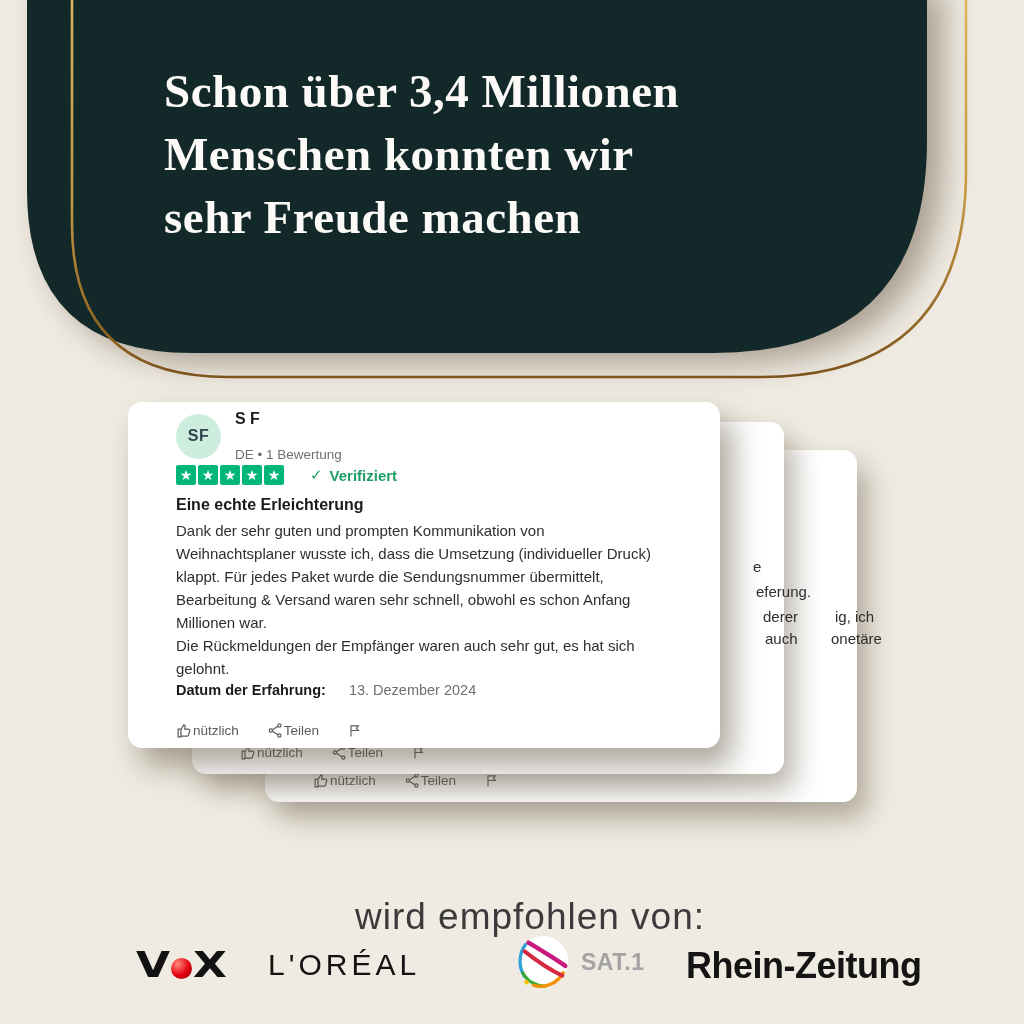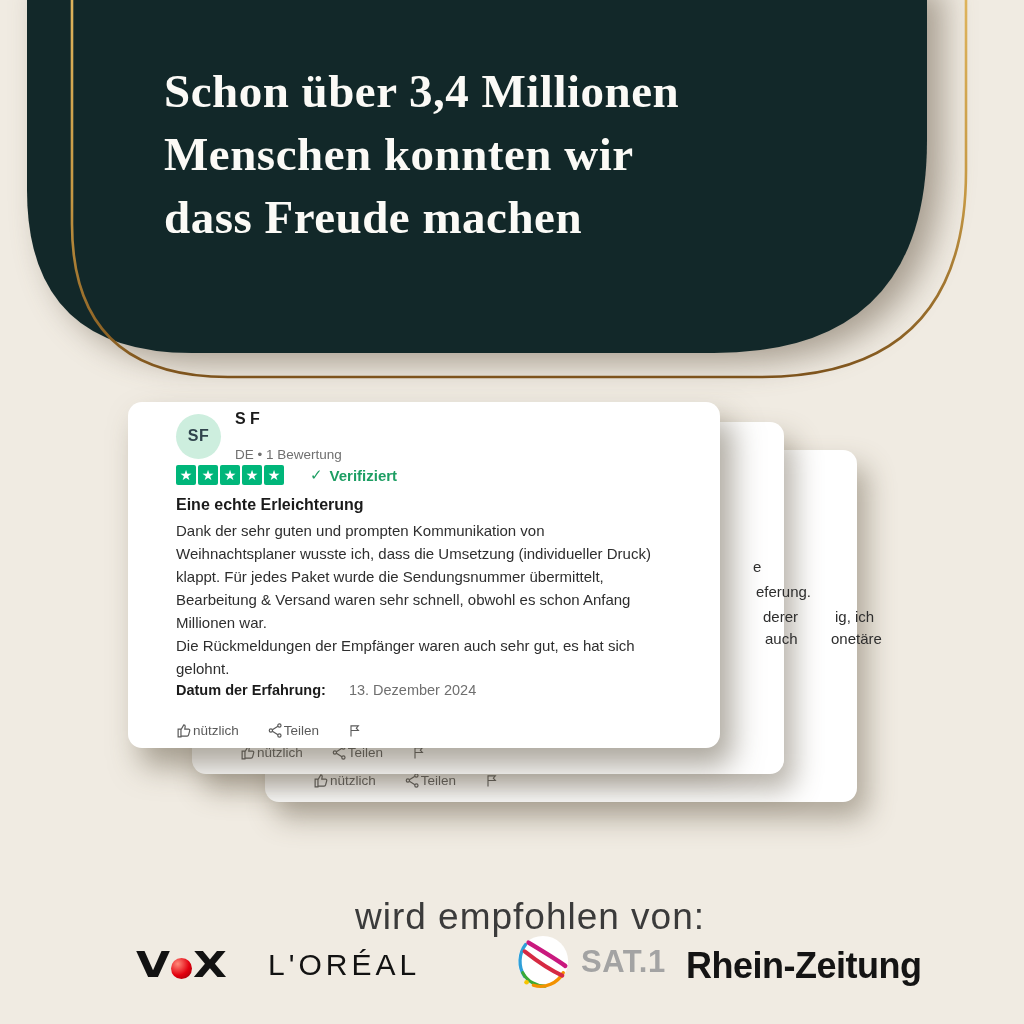--- a/index.html
+++ b/index.html
@@ -84,21 +84,21 @@
   .vox-ball {
     width:21px; height:21px; border-radius:50%; margin:6px 1px 0 1px;
     background:radial-gradient(circle at 32% 28%, #ff8a7a 0%, #e3000f 55%, #8d0008 100%);
   }
   #brand-loreal { left:268px; top:944px; }
   #brand-loreal .txt {
     font-size:30px; line-height:42px; color:#121212; letter-spacing:4px; font-weight:400;
   }
   #brand-sat1 { left:514px; top:932px; }
   #brand-sat1 .txt {
-    margin-left:9px; font-size:31px; font-weight:bold; color:#a3a3a3; letter-spacing:0.5px;
+    margin-left:9px; font-size:23px; font-weight:bold; color:#a3a3a3; letter-spacing:0.5px;
   }
   #brand-rhein { left:686px; top:946px; }
   #brand-rhein .txt {
     font-family:Liberation Sans, sans-serif; font-weight:bold; font-size:36px;
     line-height:40px; color:#141414; letter-spacing:-0.5px;
   }
 </style>
 </head>
 <body>
 
@@ -112,21 +112,21 @@
         <stop offset="1" stop-color="#7d531c"></stop>
       </linearGradient>
     </defs>
     <path class="dark-blob" d="M27,-20 L27,190 Q27,353 192,353 L714,353 Q927,353 927,140 L927,-20 Z"></path>
     <path class="gold-line" d="M72,-20 L72,224 Q72,377 228,377 L760,377 Q966,377 966,171 L966,-20"></path>
   </svg>
 
   <div class="headline">
     <div>Schon über 3,4 Millionen</div>
     <div>Menschen konnten wir</div>
-    <div>dass Freude machen</div>
+    <div>sehr Freude machen</div>
   </div>
 
   <div class="card" id="card-back">
     <div class="frag" style="left:570px; top:158px;">ig, ich</div>
     <div class="frag" style="left:566px; top:180px;">onetäre</div>
     <div class="card-footer" style="top:322px;">
       <span class="act">
         <svg width="17" height="17" viewBox="0 0 24 24" fill="none" stroke="#5a5a5a" stroke-width="1.7">
           <path d="M3 10h4v11H3z M7 11l4-7c1 0 2 .7 2 2l-.6 4h5.4c1.1 0 1.9 1 1.6 2.1l-1.6 6.1c-.2.9-1 1.8-2.1 1.8H7"></path>
         </svg>

